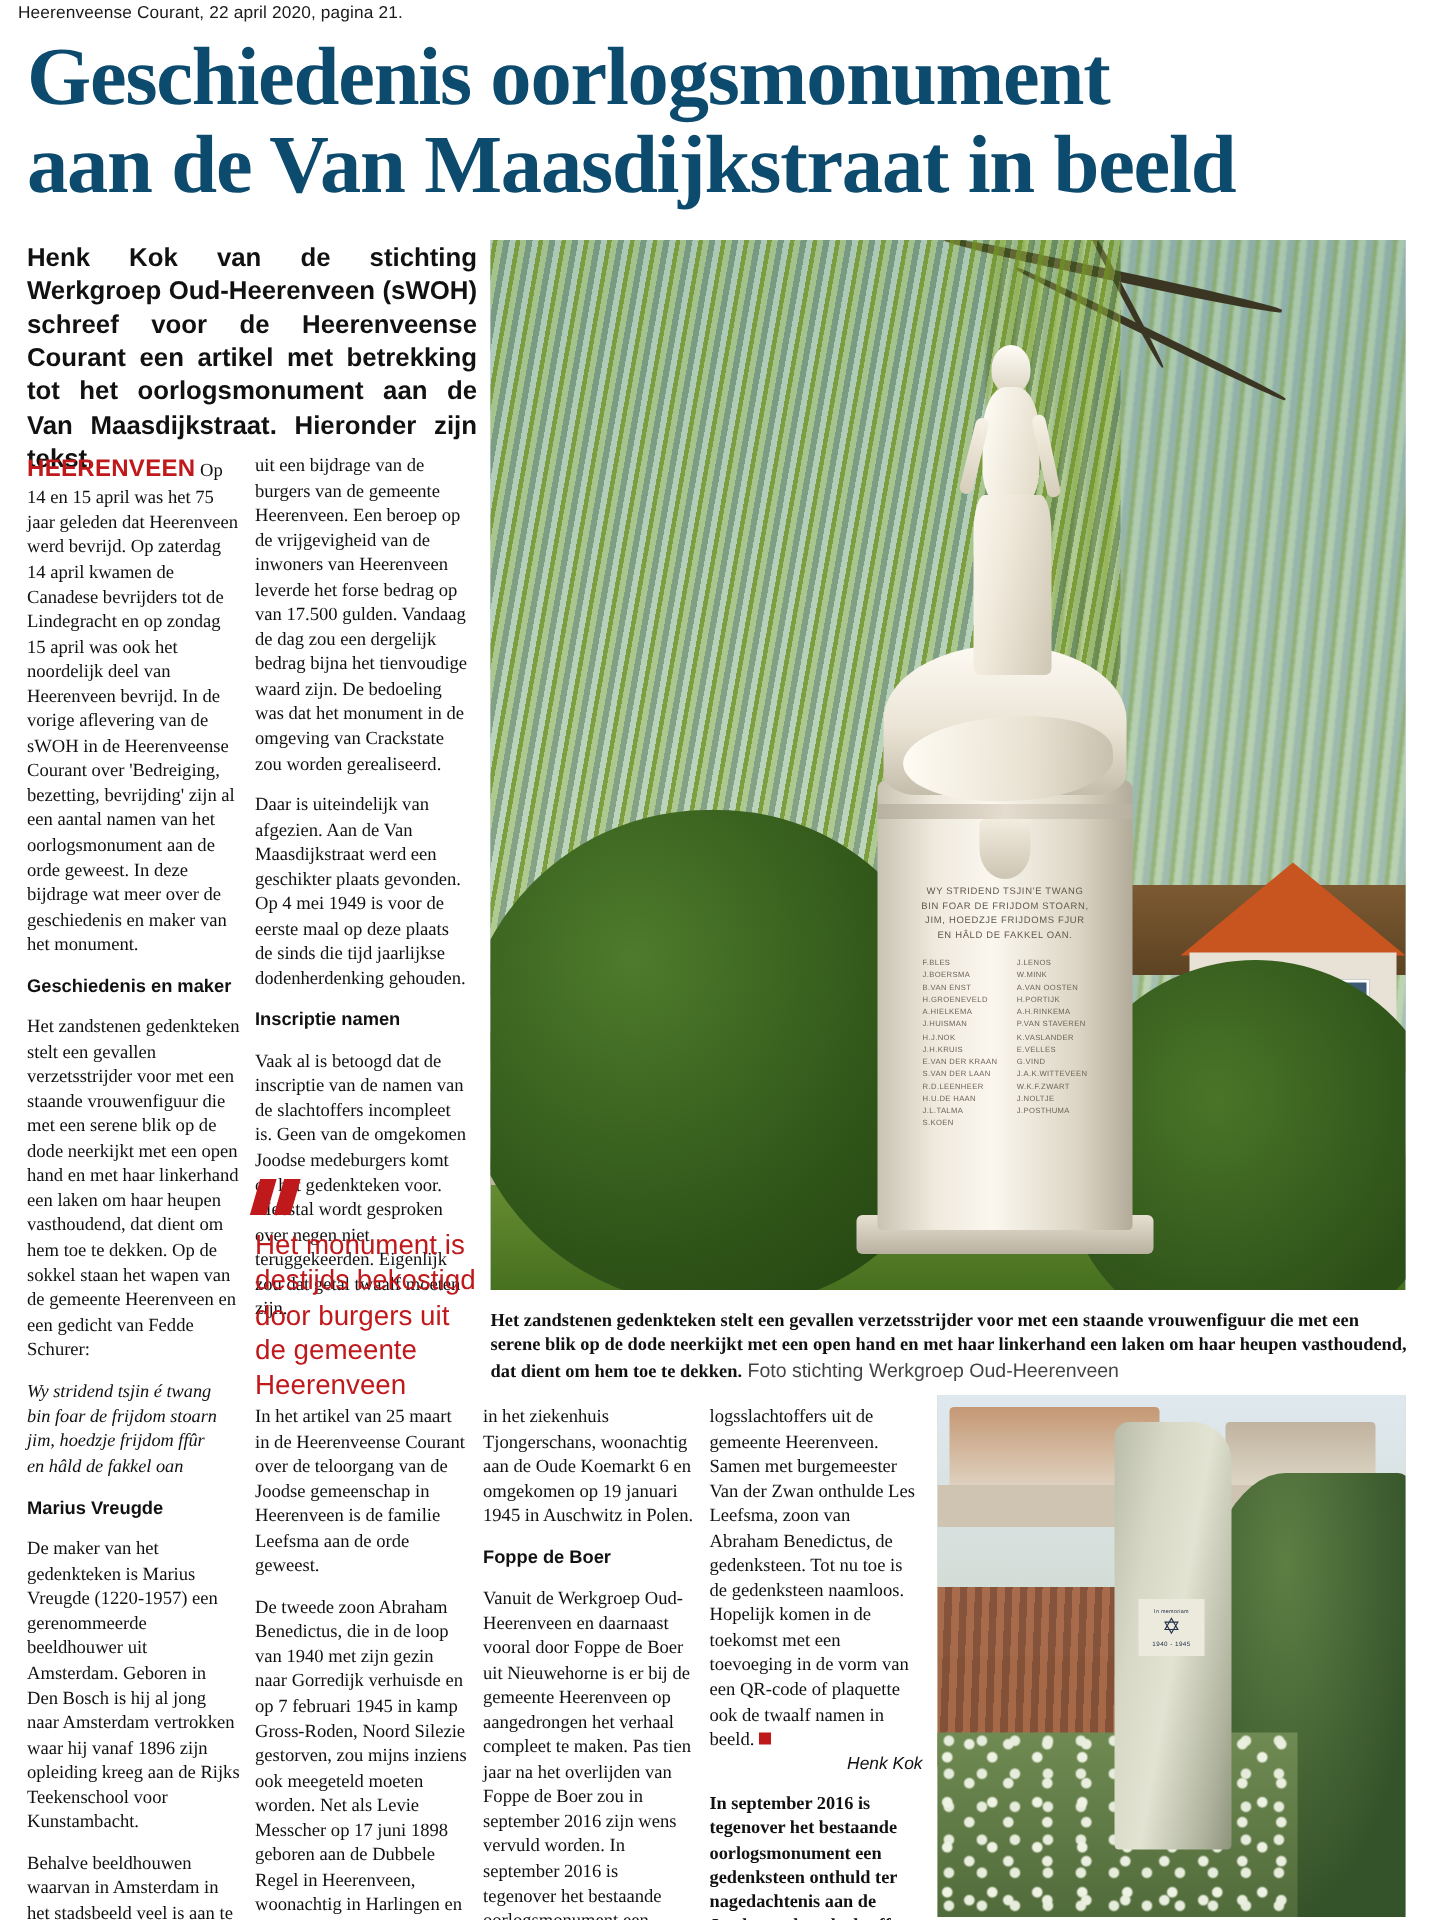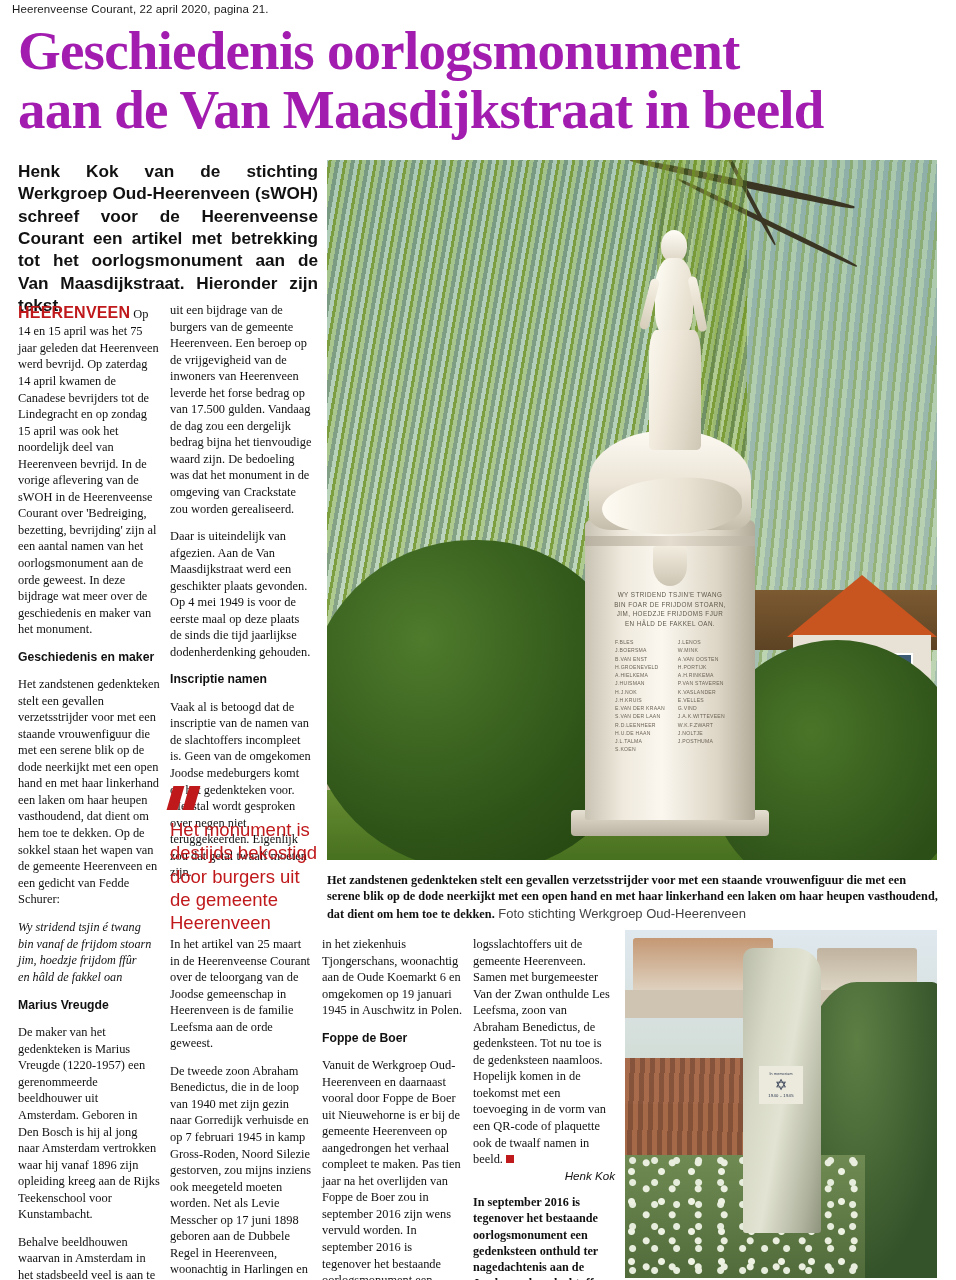--- a/index.html
+++ b/index.html
@@ -5,21 +5,21 @@
   html,body{margin:0;padding:0;background:#ffffff;}
   body{width:956px;height:1280px;overflow:hidden;font-family:"Liberation Serif",serif;color:#000;}
   .page{position:relative;width:956px;height:972px;background:#fff;}
 
   
   .sourceline{position:absolute;left:12px;top:3px;font-family:"Liberation Sans",sans-serif;
     font-size:11.5px;color:#1a1a1a;letter-spacing:0.1px;}
 
   .headline{position:absolute;left:18px;top:22px;width:920px;
     font-family:"Liberation Serif",serif;font-weight:bold;font-size:55px;line-height:1.07;
-    letter-spacing:-0.8px;color:#a21caf;}
+    letter-spacing:-0.8px;color:#0c4a6e;}
   .headline .l2{display:block;}
 
   
   .intro{position:absolute;left:18px;top:160px;width:300px;
     font-family:"Liberation Sans",sans-serif;font-size:17.2px;line-height:1.30;
     font-weight:600;color:#111;text-align:justify;}
 
   
   .col{position:absolute;font-family:"Liberation Serif",serif;font-size:12.4px;
     line-height:1.335;color:#111;text-align:left;}
@@ -160,21 +160,21 @@
     <span class="l2">aan de Van Maasdijkstraat in beeld</span>
   </div>
 
   <div class="intro">Henk Kok van de stichting Werkgroep Oud-Heerenveen (sWOH) schreef voor de Heerenveense Courant een artikel met betrekking tot het oorlogsmonument aan de Van Maasdijkstraat. Hieronder zijn tekst.</div>
 
   <div class="col" id="c1">
     <p><span class="dateline">HEERENVEEN</span><span> Op 14 en 15 april was het 75 jaar geleden dat Heerenveen werd bevrijd. Op zaterdag 14 april kwamen de Canadese bevrijders tot de Lindegracht en op zondag 15 april was ook het noordelijk deel van Heerenveen bevrijd. In de vorige aflevering van de sWOH in de Heerenveense Courant over 'Bedreiging, bezetting, bevrijding' zijn al een aantal namen van het oorlogsmonument aan de orde geweest. In deze bijdrage wat meer over de geschiedenis en maker van het monument.</span></p>
     <p class="sub">Geschiedenis en maker</p>
     <p>Het zandstenen gedenkteken stelt een gevallen verzetsstrijder voor met een staande vrouwenfiguur die met een serene blik op de dode neerkijkt met een open hand en met haar linkerhand een laken om haar heupen vasthoudend, dat dient om hem toe te dekken. Op de sokkel staan het wapen van de gemeente Heerenveen en een gedicht van Fedde Schurer:</p>
     <p class="poem" style="white-space:pre-line">Wy stridend tsjin é twang
-bin vanaf de frijdom stoarn
+bin foar de frijdom stoarn
 jim, hoedzje frijdom ffûr
 en hâld de fakkel oan</p>
     <p class="sub">Marius Vreugde</p>
     <p>De maker van het gedenkteken is Marius Vreugde (1220-1957) een gerenommeerde beeldhouwer uit Amsterdam. Geboren in Den Bosch is hij al jong naar Amsterdam vertrokken waar hij vanaf 1896 zijn opleiding kreeg aan de Rijks Teekenschool voor Kunstambacht.</p>
     <p>Behalve beeldhouwen waarvan in Amsterdam in het stadsbeeld veel is aan te treffen, was hij ook actief als schilder, tekenaar en graficus (lino's, houtsneden en etsen). Zijn vader Marinus Vreugde was werkzaam als meubelmaker en houtsnijder. Twee jongere broers van Marius, Antonius en Louis, zijn eveneens als beeldhouwer actief geweest.</p>
 
   </div>
 
   <div class="col" id="c2">
     <p>uit een bijdrage van de burgers van de gemeente Heerenveen. Een beroep op de vrijgevigheid van de inwoners van Heerenveen leverde het forse bedrag op van 17.500 gulden. Vandaag de dag zou een dergelijk bedrag bijna het tienvoudige waard zijn. De bedoeling was dat het monument in de omgeving van Crackstate zou worden gerealiseerd.</p>

